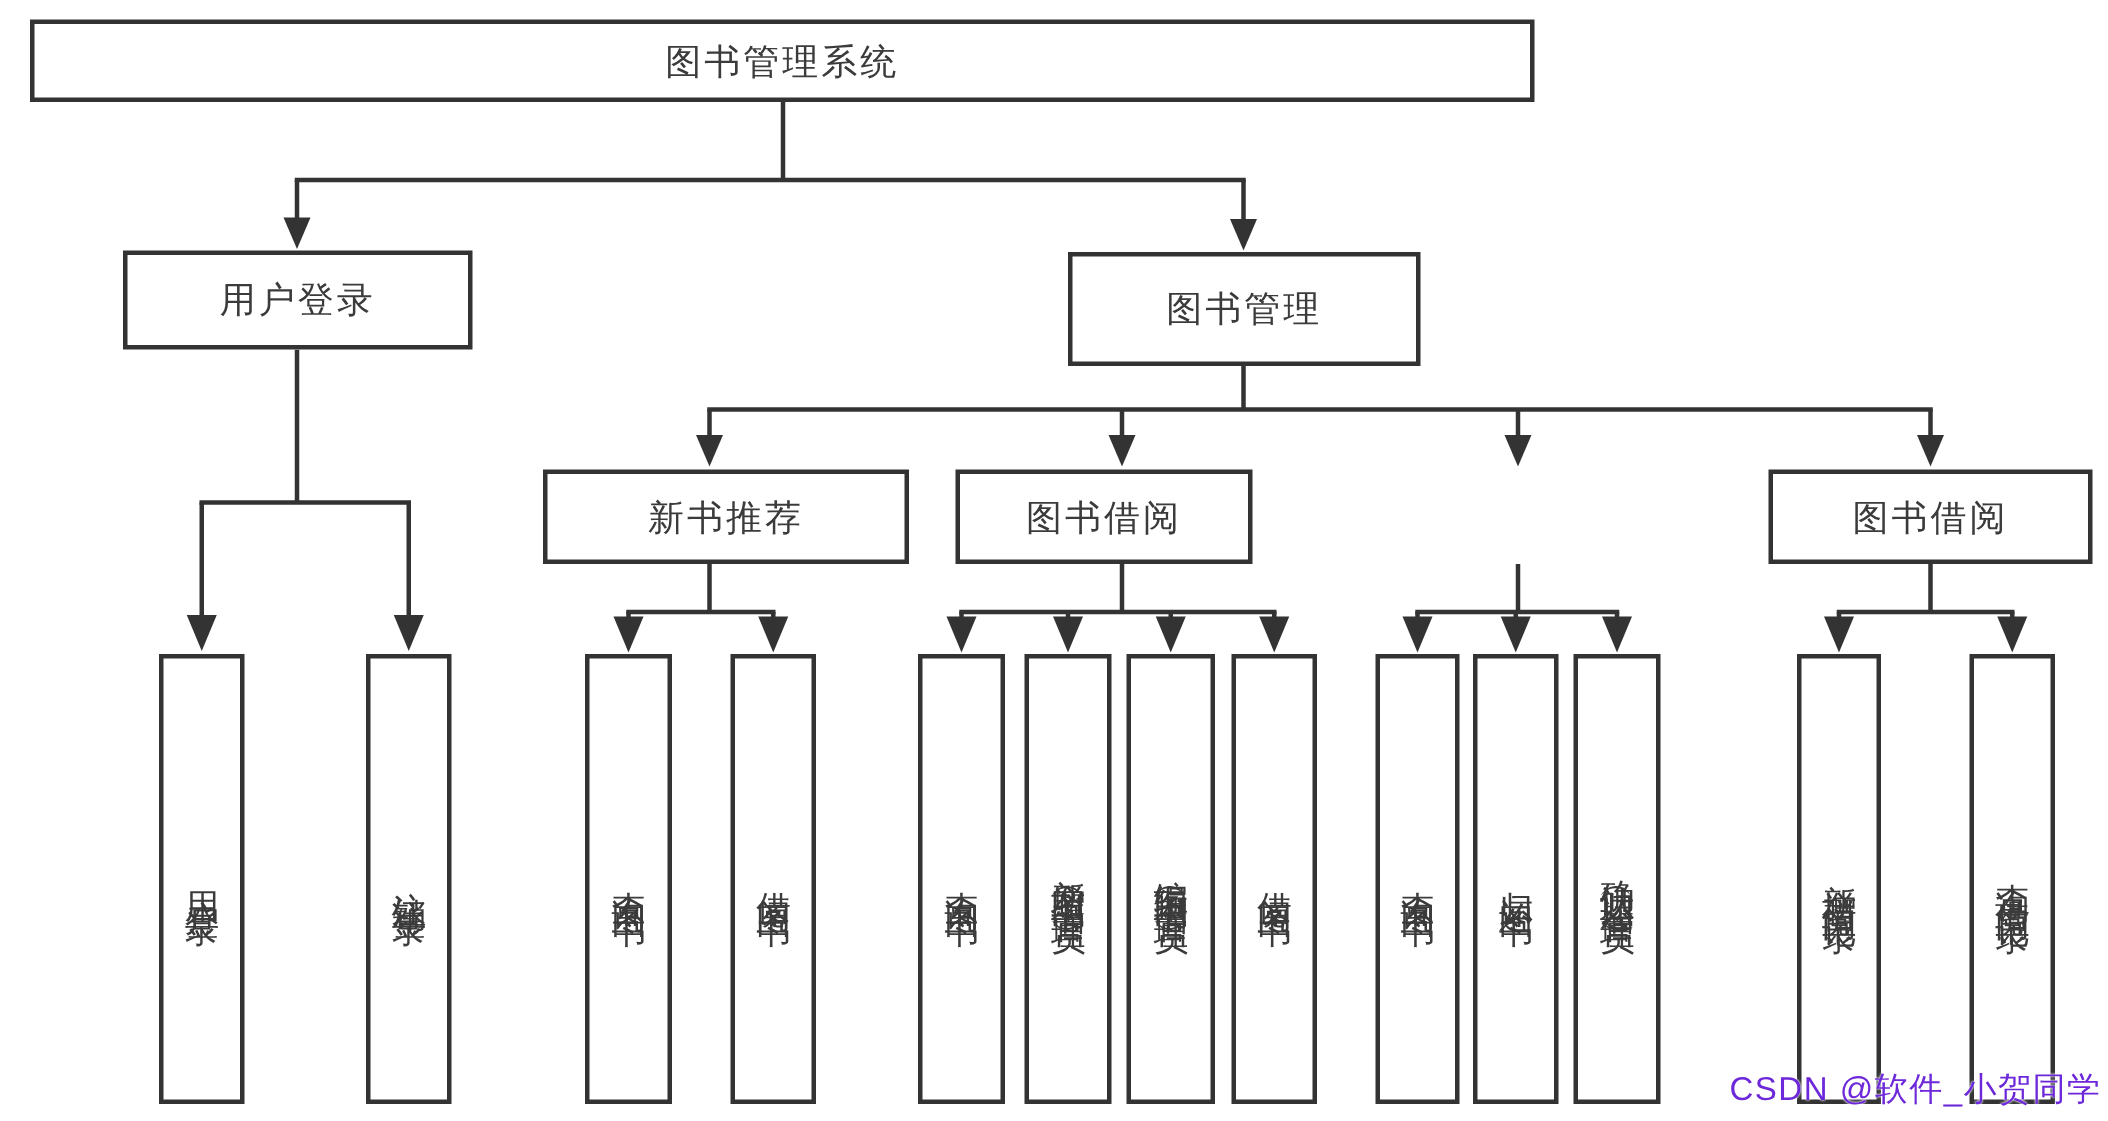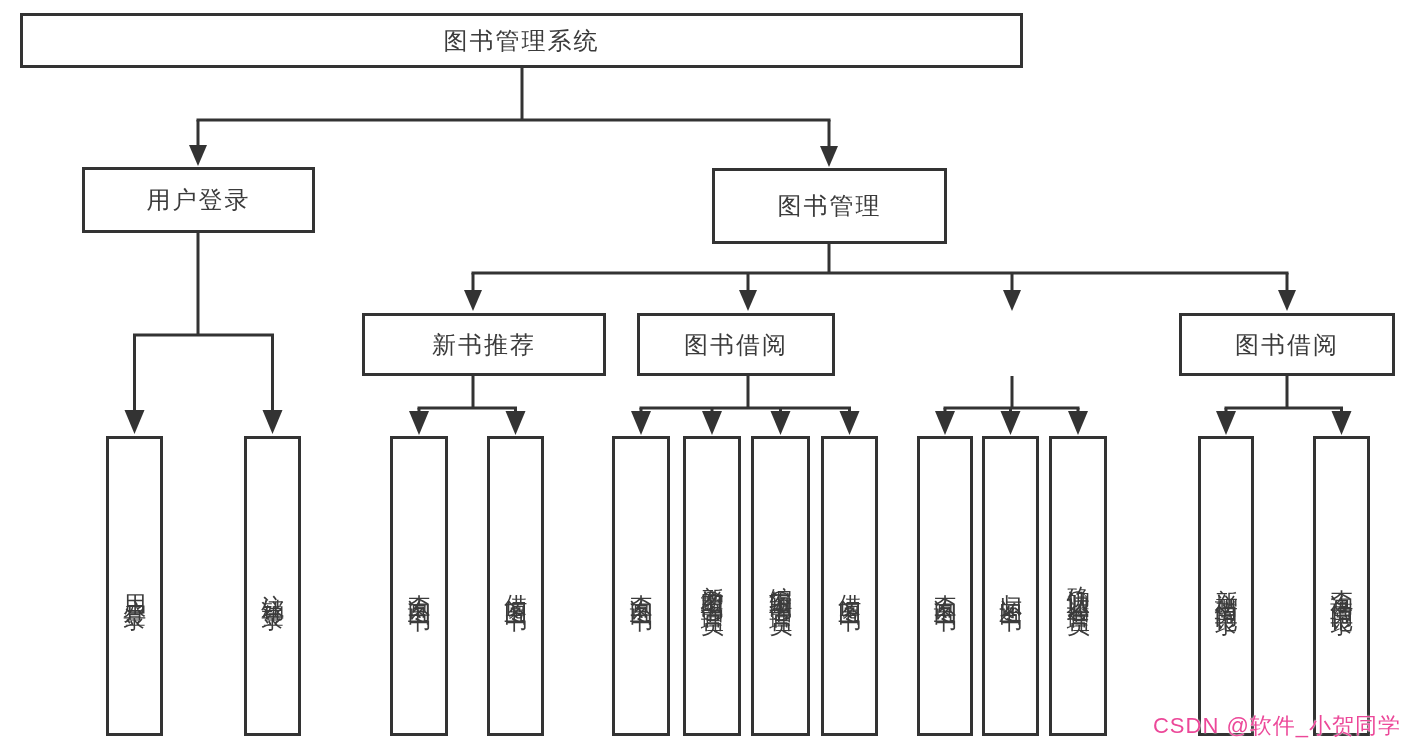--- a/index.html
+++ b/index.html
@@ -32,21 +32,21 @@
     font-size:23px;
     letter-spacing:5px;
     line-height:1.1;
   }
   .watermark{
     position:absolute;
     right:4px;
     top:711px;
     font-size:22px;
     letter-spacing:1px;
-    color:#ec4899;
+    color:#6d28d9;
     text-shadow:0 0 2px #ffffff,0 0 1px #ffffff;
     white-space:nowrap;
   }
 </style>
 </head>
 <body>
 
 <div id="stage">
 
   <svg id="connectors" width="1405" height="747" viewBox="0 0 1405 747">

